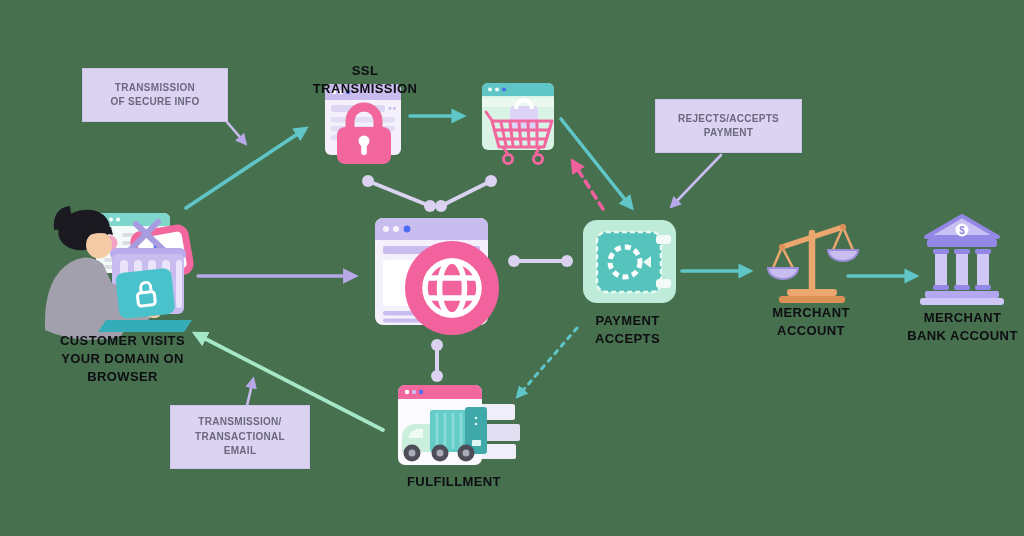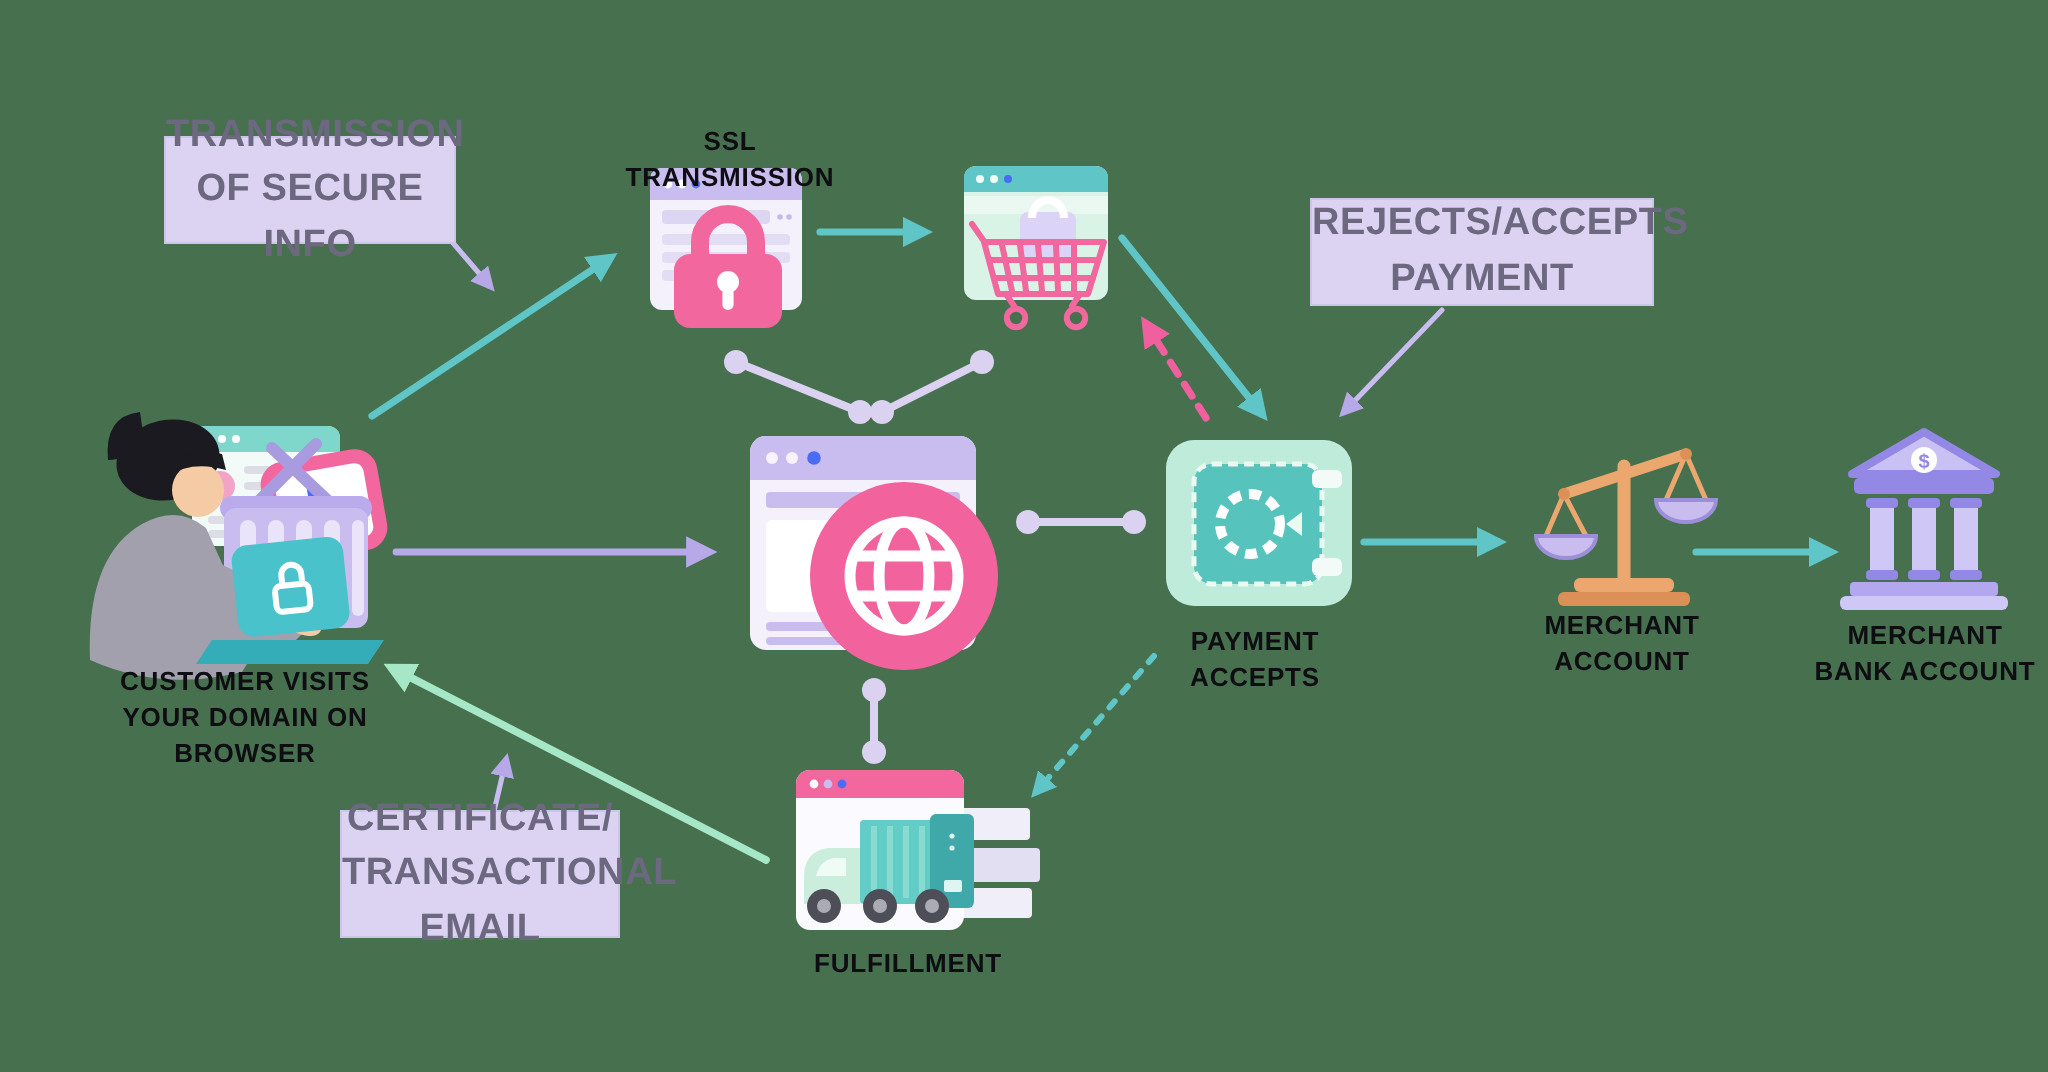--- a/index.html
+++ b/index.html
@@ -2,21 +2,21 @@
 <html><head>
 <meta charset="utf-8">
 <style>
   html,body{margin:0;padding:0;}
   body{background:#47704F;font-family:"Liberation Sans",sans-serif;}
   .stage{position:relative;width:1024px;height:536px;background:#47704F;overflow:hidden;}
   .stage svg.layer{position:absolute;left:0;top:0;width:1024px;height:536px;}
   .note-box{
     position:absolute;display:flex;flex-direction:column;justify-content:center;
     background:#DBD3F1;border:1px solid #CEC4EA;color:#6C6880;
-    font-weight:700;font-size:19px;line-height:1.45;text-align:center;letter-spacing:.3px;
+    font-weight:700;font-size:10px;line-height:1.45;text-align:center;letter-spacing:.3px;
     box-sizing:border-box;
   }
   .note-box span{display:block;}
   .node-label{
     position:absolute;color:#0D0D12;font-weight:900;font-size:13px;line-height:1.4;
     text-align:center;letter-spacing:.4px;
   }
   .node-label span{display:block;}
 </style>
 </head>
@@ -237,27 +237,27 @@
       </g>
       <path d="M106,320 L192,320 L184,332 L98,332 z" fill="#35ADB9"></path>
     </g>
   </svg>
 
   <div class="note-box" style="left:82px;top:68px;width:146px;height:54px">
     <span>TRANSMISSION</span>
     <span>OF SECURE INFO</span>
   </div>
 
-  <div class="note-box" style="left:655px;top:99px;width:172px;height:54px">
+  <div class="note-box" style="left:655px;top:99px;width:147px;height:54px">
     <span>REJECTS/ACCEPTS</span>
     <span>PAYMENT</span>
   </div>
 
   <div class="note-box" style="left:170px;top:405px;width:140px;height:64px">
-    <span>CERTIFICATE/</span>
+    <span>TRANSMISSION/</span>
     <span>TRANSACTIONAL</span>
     <span>EMAIL</span>
   </div>
 
   <div class="node-label" style="left:300px;top:62px;width:130px">
     <span>SSL TRANSMISSION</span>
   </div>
 
 
   <div class="node-label" style="left:570px;top:312px;width:115px">

